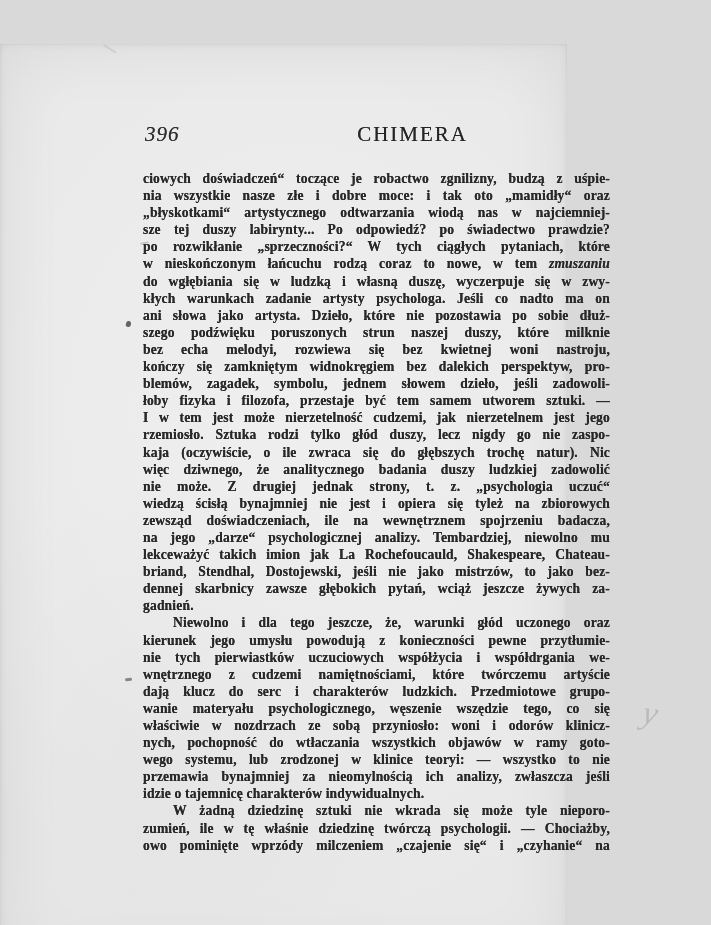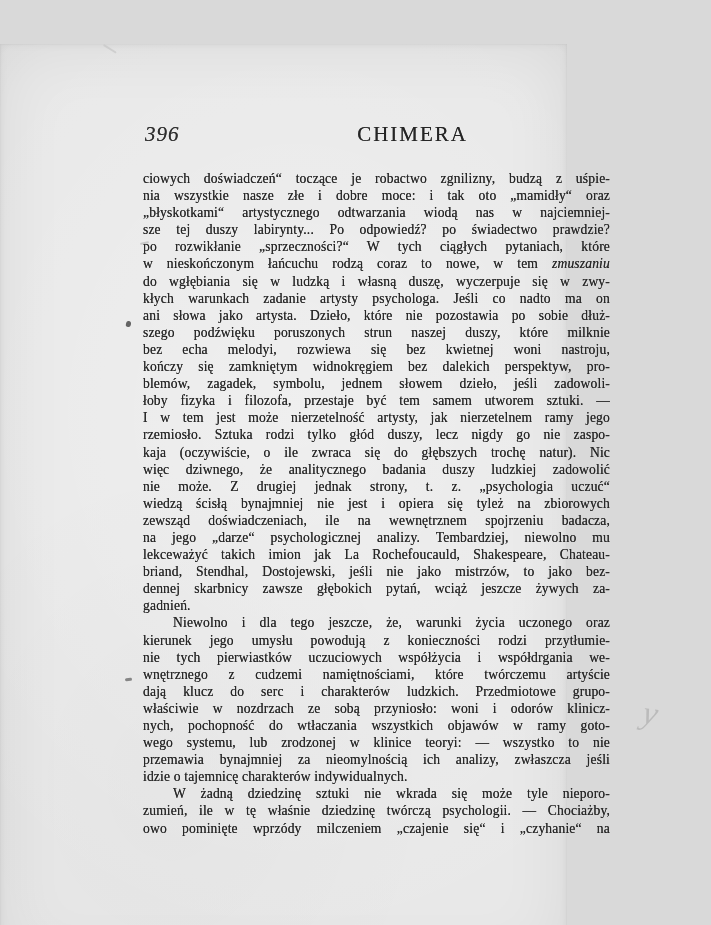--- a/index.html
+++ b/index.html
@@ -62,20 +62,21 @@
     color: #282828;
     text-shadow: 0 0 0.55px rgba(40,40,40,0.85);
   }
   .line {
     height: 17.1px;
     line-height: 17.1px;
     text-align: justify;
     text-align-last: justify;
     overflow: hidden;
     white-space: nowrap-none;
+    font-weight: bold;
   }
   .line.flush {
     text-align-last: left;
   }
   .line.indent {
     text-indent: 30px;
   }
   .line i { font-style: italic; }
   .pencil-mark {
     position: absolute;
@@ -129,37 +130,38 @@
       <div class="line"><span>po rozwikłanie „sprzeczności?“ W tych ciągłych pytaniach, które</span></div>
       <div class="line"><span>w nieskończonym łańcuchu rodzą coraz to nowe, w tem </span><i>zmuszaniu</i></div>
       <div class="line"><span>do wgłębiania się w ludzką i własną duszę, wyczerpuje się w zwy-</span></div>
       <div class="line"><span>kłych warunkach zadanie artysty psychologa. Jeśli co nadto ma on</span></div>
       <div class="line"><span>ani słowa jako artysta. Dzieło, które nie pozostawia po sobie dłuż-</span></div>
       <div class="line"><span>szego podźwięku poruszonych strun naszej duszy, które milknie</span></div>
       <div class="line"><span>bez echa melodyi, rozwiewa się bez kwietnej woni nastroju,</span></div>
       <div class="line"><span>kończy się zamkniętym widnokręgiem bez dalekich perspektyw, pro-</span></div>
       <div class="line"><span>blemów, zagadek, symbolu, jednem słowem dzieło, jeśli zadowoli-</span></div>
       <div class="line"><span>łoby fizyka i filozofa, przestaje być tem samem utworem sztuki. —</span></div>
-      <div class="line"><span>I w tem jest może nierzetelność artysty, jak nierzetelnem ramy jego</span></div>
+      <div class="line"><span>I w tem jest może nierzetelność cudzemi, jak nierzetelnem jest jego</span></div>
       <div class="line"><span>rzemiosło. Sztuka rodzi tylko głód duszy, lecz nigdy go nie zaspo-</span></div>
       <div class="line"><span>kaja (oczywiście, o ile zwraca się do głębszych trochę natur). Nic</span></div>
       <div class="line"><span>więc dziwnego, że analitycznego badania duszy ludzkiej zadowolić</span></div>
       <div class="line"><span>nie może. Z drugiej jednak strony, t. z. „psychologia uczuć“</span></div>
       <div class="line"><span>wiedzą ścisłą bynajmniej nie jest i opiera się tyleż na zbiorowych</span></div>
       <div class="line"><span>zewsząd doświadczeniach, ile na wewnętrznem spojrzeniu badacza,</span></div>
       <div class="line"><span>na jego „darze“ psychologicznej analizy. Tembardziej, niewolno mu</span></div>
       <div class="line"><span>lekceważyć takich imion jak La Rochefoucauld, Shakespeare, Chateau-</span></div>
       <div class="line"><span>briand, Stendhal, Dostojewski, jeśli nie jako mistrzów, to jako bez-</span></div>
       <div class="line"><span>dennej skarbnicy zawsze głębokich pytań, wciąż jeszcze żywych za-</span></div>
       <div class="line flush"><span>gadnień.</span></div>
-      <div class="line indent"><span>Niewolno i dla tego jeszcze, że, warunki życia uczonego oraz</span></div>
-      <div class="line"><span>kierunek jego umysłu powodują z konieczności rodzi przytłumie-</span></div>
+      <div class="line indent"><span>Niewolno i dla tego jeszcze, że, warunki głód uczonego oraz</span></div>
+      <div class="line"><span>kierunek jego umysłu powodują z konieczności pewne przytłumie-</span></div>
       <div class="line"><span>nie tych pierwiastków uczuciowych współżycia i współdrgania we-</span></div>
       <div class="line"><span>wnętrznego z cudzemi namiętnościami, które twórczemu artyście</span></div>
       <div class="line"><span>dają klucz do serc i charakterów ludzkich. Przedmiotowe grupo-</span></div>
+      <div class="line"><span>wanie materyału psychologicznego, węszenie wszędzie tego, co się</span></div>
       <div class="line"><span>właściwie w nozdrzach ze sobą przyniosło: woni i odorów klinicz-</span></div>
       <div class="line"><span>nych, pochopność do wtłaczania wszystkich objawów w ramy goto-</span></div>
       <div class="line"><span>wego systemu, lub zrodzonej w klinice teoryi: — wszystko to nie</span></div>
       <div class="line"><span>przemawia bynajmniej za nieomylnością ich analizy, zwłaszcza jeśli</span></div>
       <div class="line flush"><span>idzie o tajemnicę charakterów indywidualnych.</span></div>
       <div class="line indent"><span>W żadną dziedzinę sztuki nie wkrada się może tyle nieporo-</span></div>
       <div class="line"><span>zumień, ile w tę właśnie dziedzinę twórczą psychologii. — Chociażby,</span></div>
       <div class="line"><span>owo pominięte wprzódy milczeniem „czajenie się“ i „czyhanie“ na</span></div>
     </div>
 

